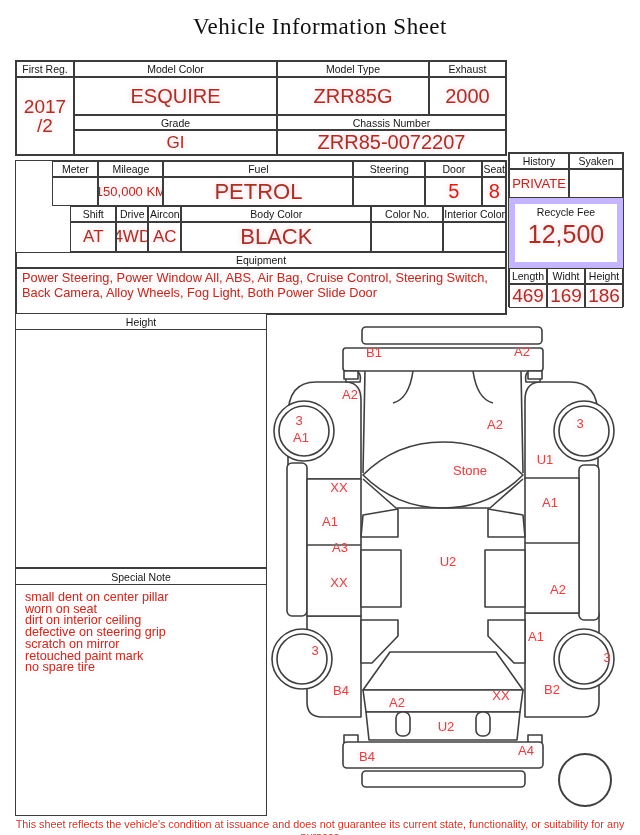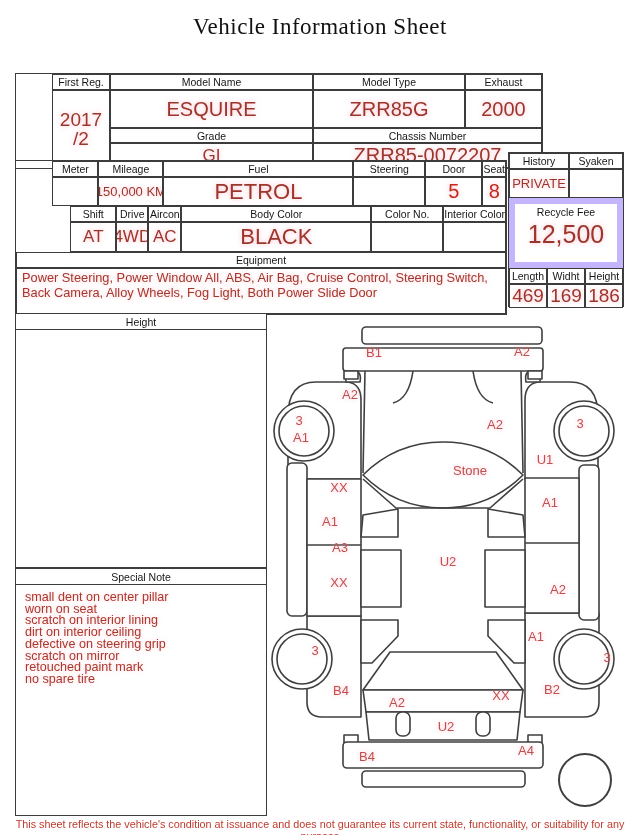--- a/index.html
+++ b/index.html
@@ -10,22 +10,22 @@
   
   .grid{display:grid;border:1px solid #3c3c3c;background:#3c3c3c00;}
   .cell{border:1px solid #3c3c3c;display:flex;align-items:center;justify-content:center;
         background:#fff;overflow:hidden;}
   .hdr{font-size:10.5px;color:#161616;white-space:nowrap;}
   .val{color:#9c352a;text-shadow:0 0 5px rgba(255,165,185,.75);white-space:nowrap;}
   .big{font-size:20px;}
   .med{font-size:17px;}
   .bright{color:#c3291c;}
   
-  .t1{position:absolute;left:15px;top:73px;width:490px;height:94px;
-      grid-template-columns:58px 203px 152px auto;grid-template-rows:16px 38px 15px auto;padding-left:36px;}
+  .t1{position:absolute;left:15px;top:60px;width:490px;height:94px;
+      grid-template-columns:58px 203px 152px auto;grid-template-rows:16px 38px 15px auto;}
   .p1{position:absolute;left:508px;top:58px;width:114px;height:94px;
       grid-template-columns:57px auto;grid-template-rows:16px 37px 15px auto;}
   .t2{position:absolute;left:15px;top:160px;width:490px;height:153px;display:flex;flex-direction:column;border:1px solid #3c3c3c;align-items:flex-end;}
   .t2a{display:grid;grid-template-columns:46px 65px 190px 72px 57px auto;grid-template-rows:16px 29px;}
   .t2b{display:grid;grid-template-columns:46px 32px 33px 190px 72px auto;grid-template-rows:16px 30px;}
   .t2c{display:flex;flex-direction:column;flex:1;}
   .p2{position:absolute;left:508px;top:152px;width:114px;height:153px;display:flex;flex-direction:column;border:1px solid #3c3c3c;}
   .p2a{display:grid;grid-template-columns:60px auto;grid-template-rows:16px 29px;}
   .p2b{flex:0 0 58px;display:flex;flex-direction:column;align-items:center;border:6px solid #c4b5fd;background:#fff;}
   .p2c{display:grid;grid-template-columns:1fr 1fr 1fr;grid-template-rows:16px auto;flex:1;}
@@ -52,21 +52,21 @@
 </style>
 </head>
 <body>
 
 <div class="page">
 
   <div class="title">Vehicle Information Sheet</div>
 
   <div class="grid t1">
     <div class="cell hdr">First Reg.</div>
-    <div class="cell hdr">Model Name</div>
+    <div class="cell hdr">Model Color</div>
     <div class="cell hdr">Model Type</div>
     <div class="cell hdr">Exhaust</div>
 
     <div class="cell val" style="grid-row:2/5">
       <div class="fr-val"><span>2017</span><br>
       <span>/2</span></div>
     </div>
     <div class="cell val big">ESQUIRE</div>
     <div class="cell val big">ZRR85G</div>
     <div class="cell val big">2000</div>
@@ -137,21 +137,20 @@
   <div class="box comment-box">
     <div class="box-hdr hdr">Height</div>
     <div></div>
   </div>
 
   <div class="box note-box">
     <div class="box-hdr hdr">Special Note</div>
     <div class="note-lines">
       <div class="note-line">small dent on center pillar</div>
       <div class="note-line">worn on seat</div>
-      <div class="note-line">scratch on interior lining</div>
       <div class="note-line">dirt on interior ceiling</div>
       <div class="note-line">defective on steering grip</div>
       <div class="note-line">scratch on mirror</div>
       <div class="note-line">retouched paint mark</div>
       <div class="note-line">no spare tire</div>
     </div>
   </div>
 
   <div class="diagram">
     <svg width="370" height="505" viewBox="0 0 370 505" fill="#ffffff" stroke="#3f3f3f" stroke-width="1.6" stroke-linejoin="round">

